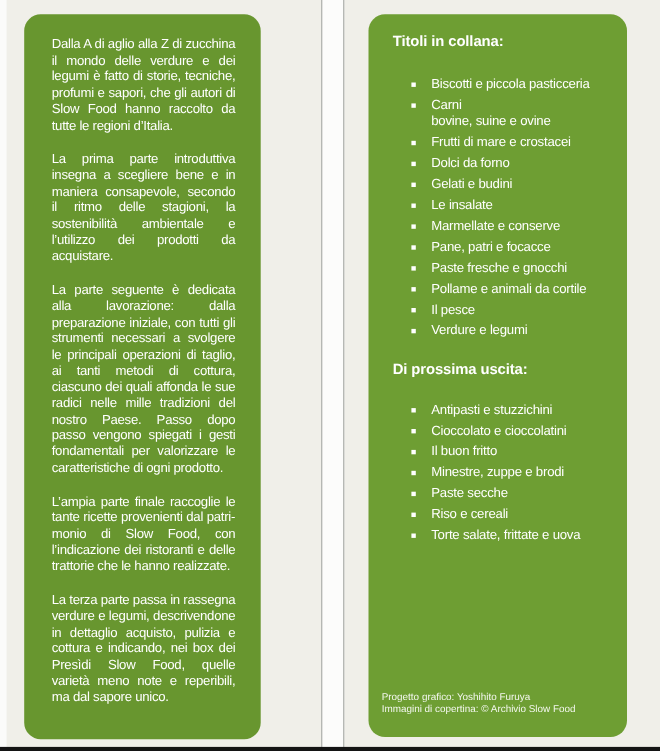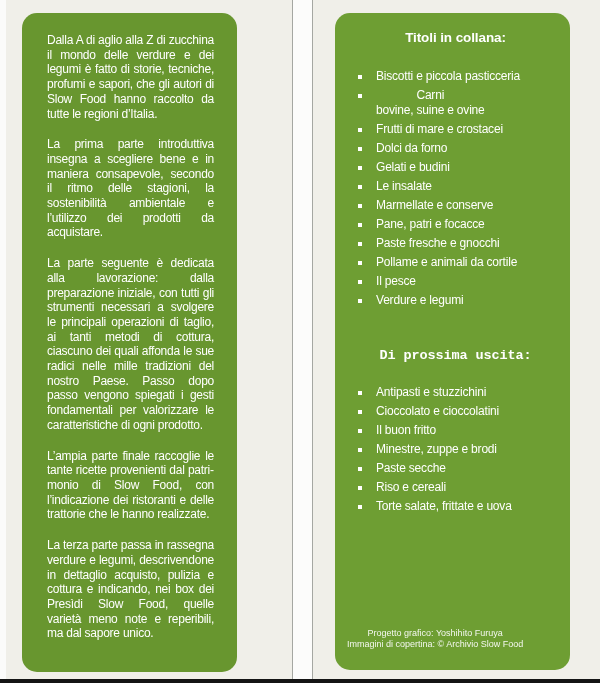--- a/index.html
+++ b/index.html
@@ -32,45 +32,43 @@
   }
   .panel-left {
     left: 22px; top: 13px; width: 215px; height: 659px;
     background: #68962f;
     padding: 20px 23px 0 25px;
   }
   .panel-right {
     left: 335px; top: 13px; width: 235px; height: 657px;
     background: #6e9e33;
     padding: 17px 16px 0 22px;
-    text-align: center;
   }
   .panel-left p {
     margin: 0 0 16px 0;
     font-size: 12px;
     line-height: 14.7px;
     letter-spacing: -0.25px;
     text-align: justify;
     hyphens: manual;
     -webkit-hyphens: manual;
   }
   .section-heading {
     margin: 0 0 24px 0;
     font-size: 13.5px;
     font-weight: bold;
     letter-spacing: -0.1px;
   }
   .section-heading.second {
-    margin-top: 40px;
+    margin-top: 20px;
     margin-bottom: 22px;
-    font-family: Liberation Mono, monospace;
   }
   ul.titles {
     list-style: none;
-    margin: 0; padding: 0;
+    margin: 16px; padding: 0;
   }
   ul.titles li {
     display: flex;
     align-items: flex-start;
     margin: 0 0 4px 0;
     font-size: 12px;
     line-height: 15px;
     letter-spacing: -0.2px;
   }
   .sq-bullet {

